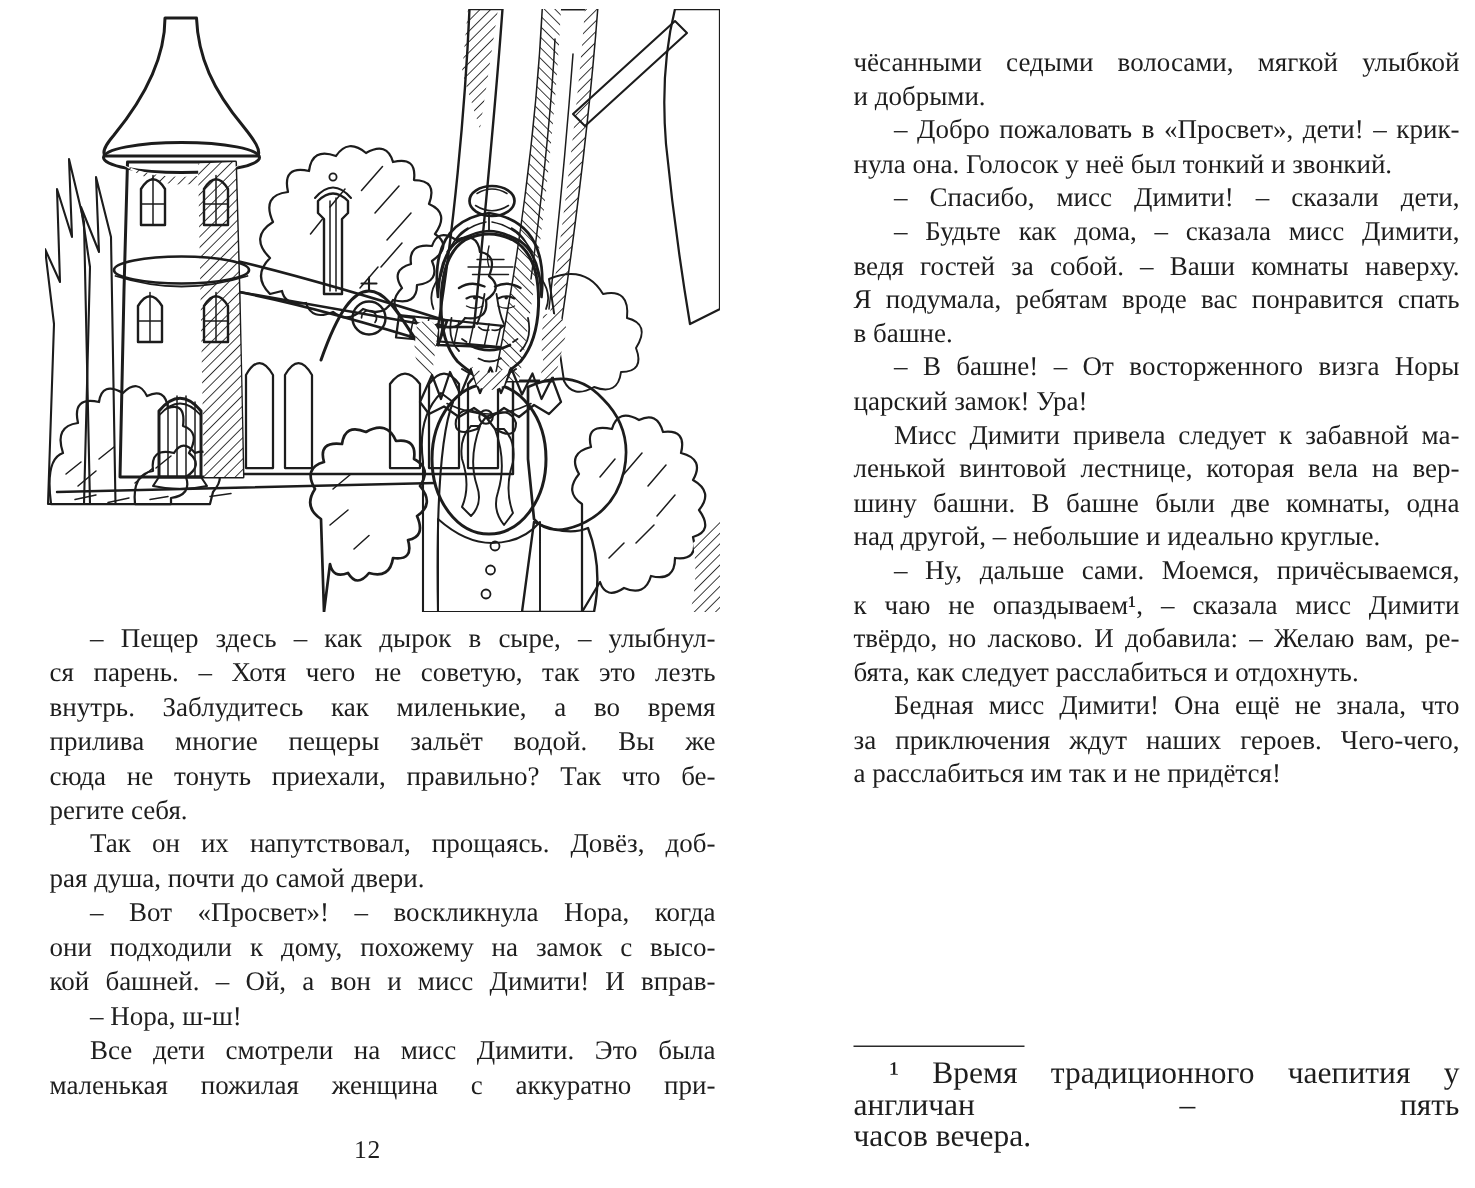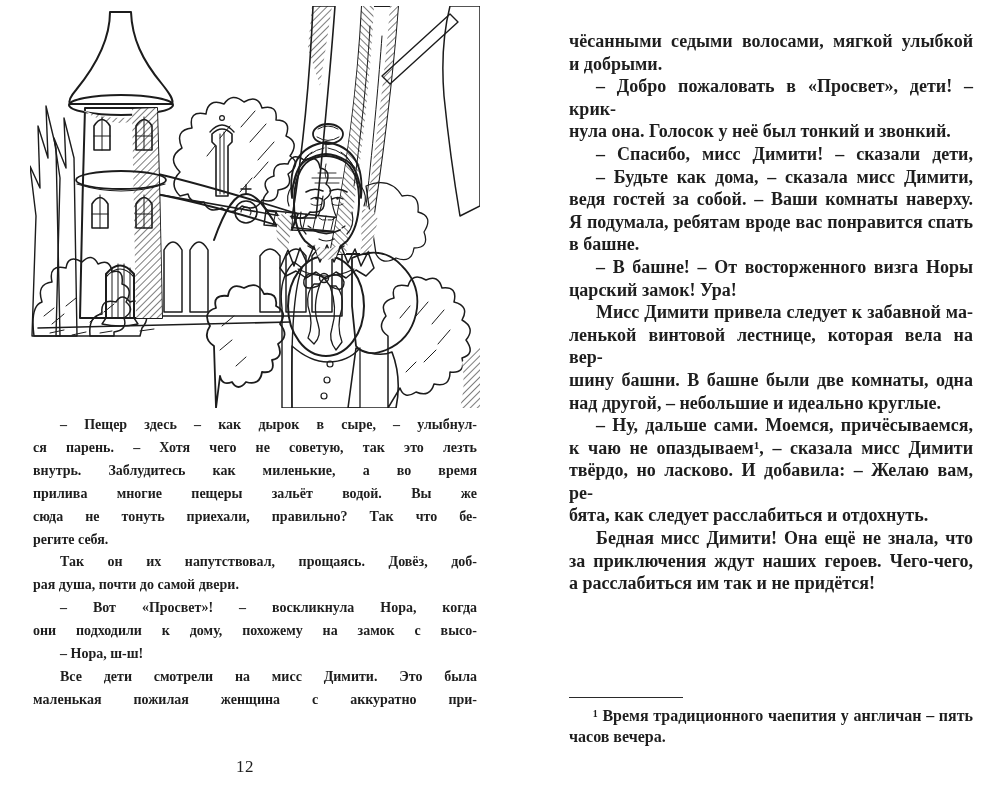--- a/index.html
+++ b/index.html
@@ -4,27 +4,27 @@
 <style>
   html,body{margin:0;padding:0;}
   body{
     width:983px;height:792px;overflow:hidden;position:relative;
     background:#ffffff;color:#1e1e1e;
     font-family:"Liberation Serif","DejaVu Serif",serif;
   }
   .spread{position:absolute;inset:0;}
   .illustration{position:absolute;left:30px;top:6px;width:450px;height:402px;}
   .textblock{position:absolute;}
-  .left-text{left:33px;top:414px;width:444px;font-size:14px;line-height:22.9px;}
+  .left-text{left:33px;top:414px;width:444px;font-size:18px;line-height:22.9px;}
   .right-text{left:569px;top:30px;width:404px;font-size:18px;line-height:22.6px;}
-  .line{text-align:justify;text-align-last:justify;white-space:normal;font-weight:bold;}
+  .line{text-align:justify;text-align-last:justify;white-space:normal;}
   .line.last{text-align-last:left;}
   .line.indent{text-indent:27px;}
   .footnote-rule{position:absolute;left:569px;top:697px;width:114px;border-top:1.6px solid #2a2a2a;}
-  .footnote{left:569px;top:705px;width:404px;font-size:16px;line-height:21px;}
+  .footnote{left:569px;top:705px;width:404px;font-size:21px;line-height:21px;}
   .footnote .line.indent{text-indent:24px;}
   .page-number{position:absolute;left:30px;top:757px;width:430px;text-align:center;font-size:17px;letter-spacing:.5px;}
   svg .o{fill:none;stroke:#1c1c1c;stroke-linecap:round;stroke-linejoin:round;}
 </style>
 </head>
 <body>
 
 <div class="spread">
 
   <svg class="illustration" viewBox="0 0 450 402" xmlns="http://www.w3.org/2000/svg" aria-hidden="true">
@@ -172,20 +172,21 @@
       <div class="line indent">– Пещер здесь – как дырок в сыре, – улыбнул-</div>
       <div class="line">ся парень. – Хотя чего не советую, так это лезть</div>
       <div class="line">внутрь. Заблудитесь как миленькие, а во время</div>
       <div class="line">прилива многие пещеры зальёт водой. Вы же</div>
       <div class="line">сюда не тонуть приехали, правильно? Так что бе-</div>
       <div class="line last">регите себя.</div>
       <div class="line indent">Так он их напутствовал, прощаясь. Довёз, доб-</div>
       <div class="line last">рая душа, почти до самой двери.</div>
       <div class="line indent">– Вот «Просвет»! – воскликнула Нора, когда</div>
       <div class="line">они подходили к дому, похожему на замок с высо-</div>
+      <div class="line">кой башней. – Ой, а вон и мисс Димити! И вправ-</div>
       <div class="line indent last">– Нора, ш-ш!</div>
       <div class="line indent">Все дети смотрели на мисс Димити. Это была</div>
       <div class="line">маленькая пожилая женщина с аккуратно при-</div>
     </div>
 
   <div class="textblock right-text">
       <div class="line">чёсанными седыми волосами, мягкой улыбкой</div>
       <div class="line last">и добрыми.</div>
       <div class="line indent">– Добро пожаловать в «Просвет», дети! – крик-</div>
       <div class="line last">нула она. Голосок у неё был тонкий и звонкий.</div>

